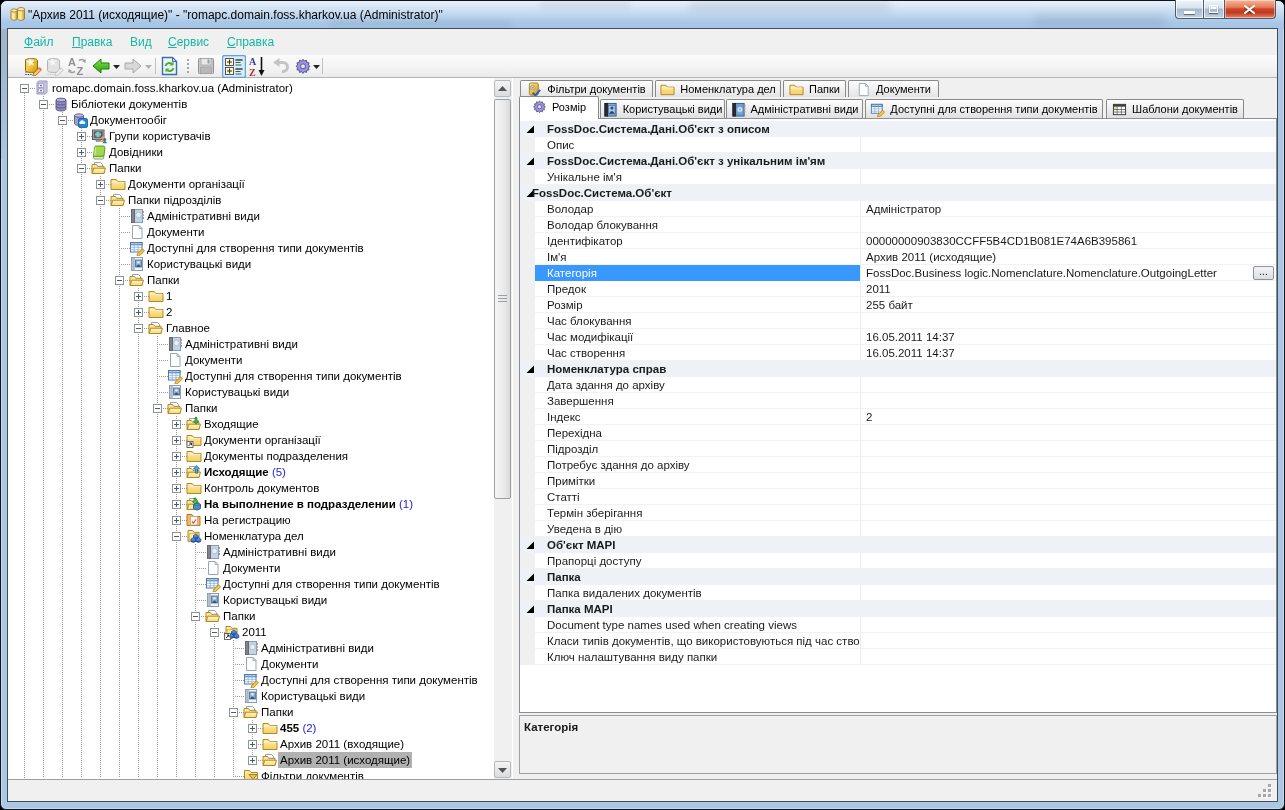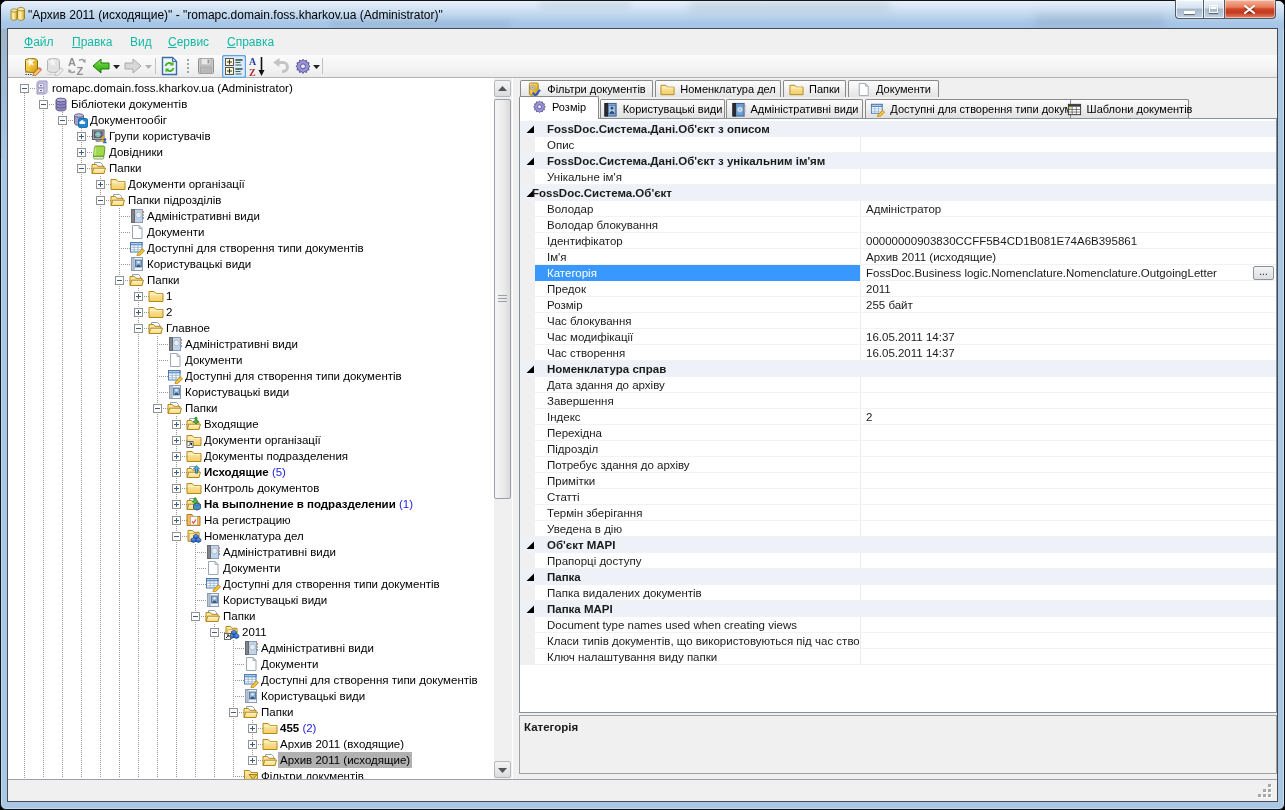--- a/index.html
+++ b/index.html
@@ -687,21 +687,21 @@
       <use href="#adm2"></use>
     </svg>
     <span class="tabtx">Адміністративні види</span>
   </div>
 <div class="tab2" style="left:865px;width:238px">
     <svg class="tabic" viewBox="0 0 16 16">
       <use href="#avail"></use>
     </svg>
     <span class="tabtx">Доступні для створення типи документів</span>
   </div>
-<div class="tab2" style="left:1070px;width:119px">
+<div class="tab2" style="left:1106px;width:138px">
     <svg class="tabic" viewBox="0 0 16 16">
       <use href="#tmpl"></use>
     </svg>
     <span class="tabtx">Шаблони документів</span>
   </div>
 <div class="a" style="left:519px;top:118px;width:758px;height:595px;background:#fff;border:1px solid #888f98"></div>
 <div class="a" style="left:519px;top:96px;width:80px;height:23px;background:#fff;border:1px solid #898989;border-bottom:none;border-radius:2px 2px 0 0;display:flex;align-items:center;justify-content:center;gap:5px;padding-bottom:3px">
     <svg class="tabic" viewBox="0 0 16 16">
       <use href="#gear"></use>
     </svg>

